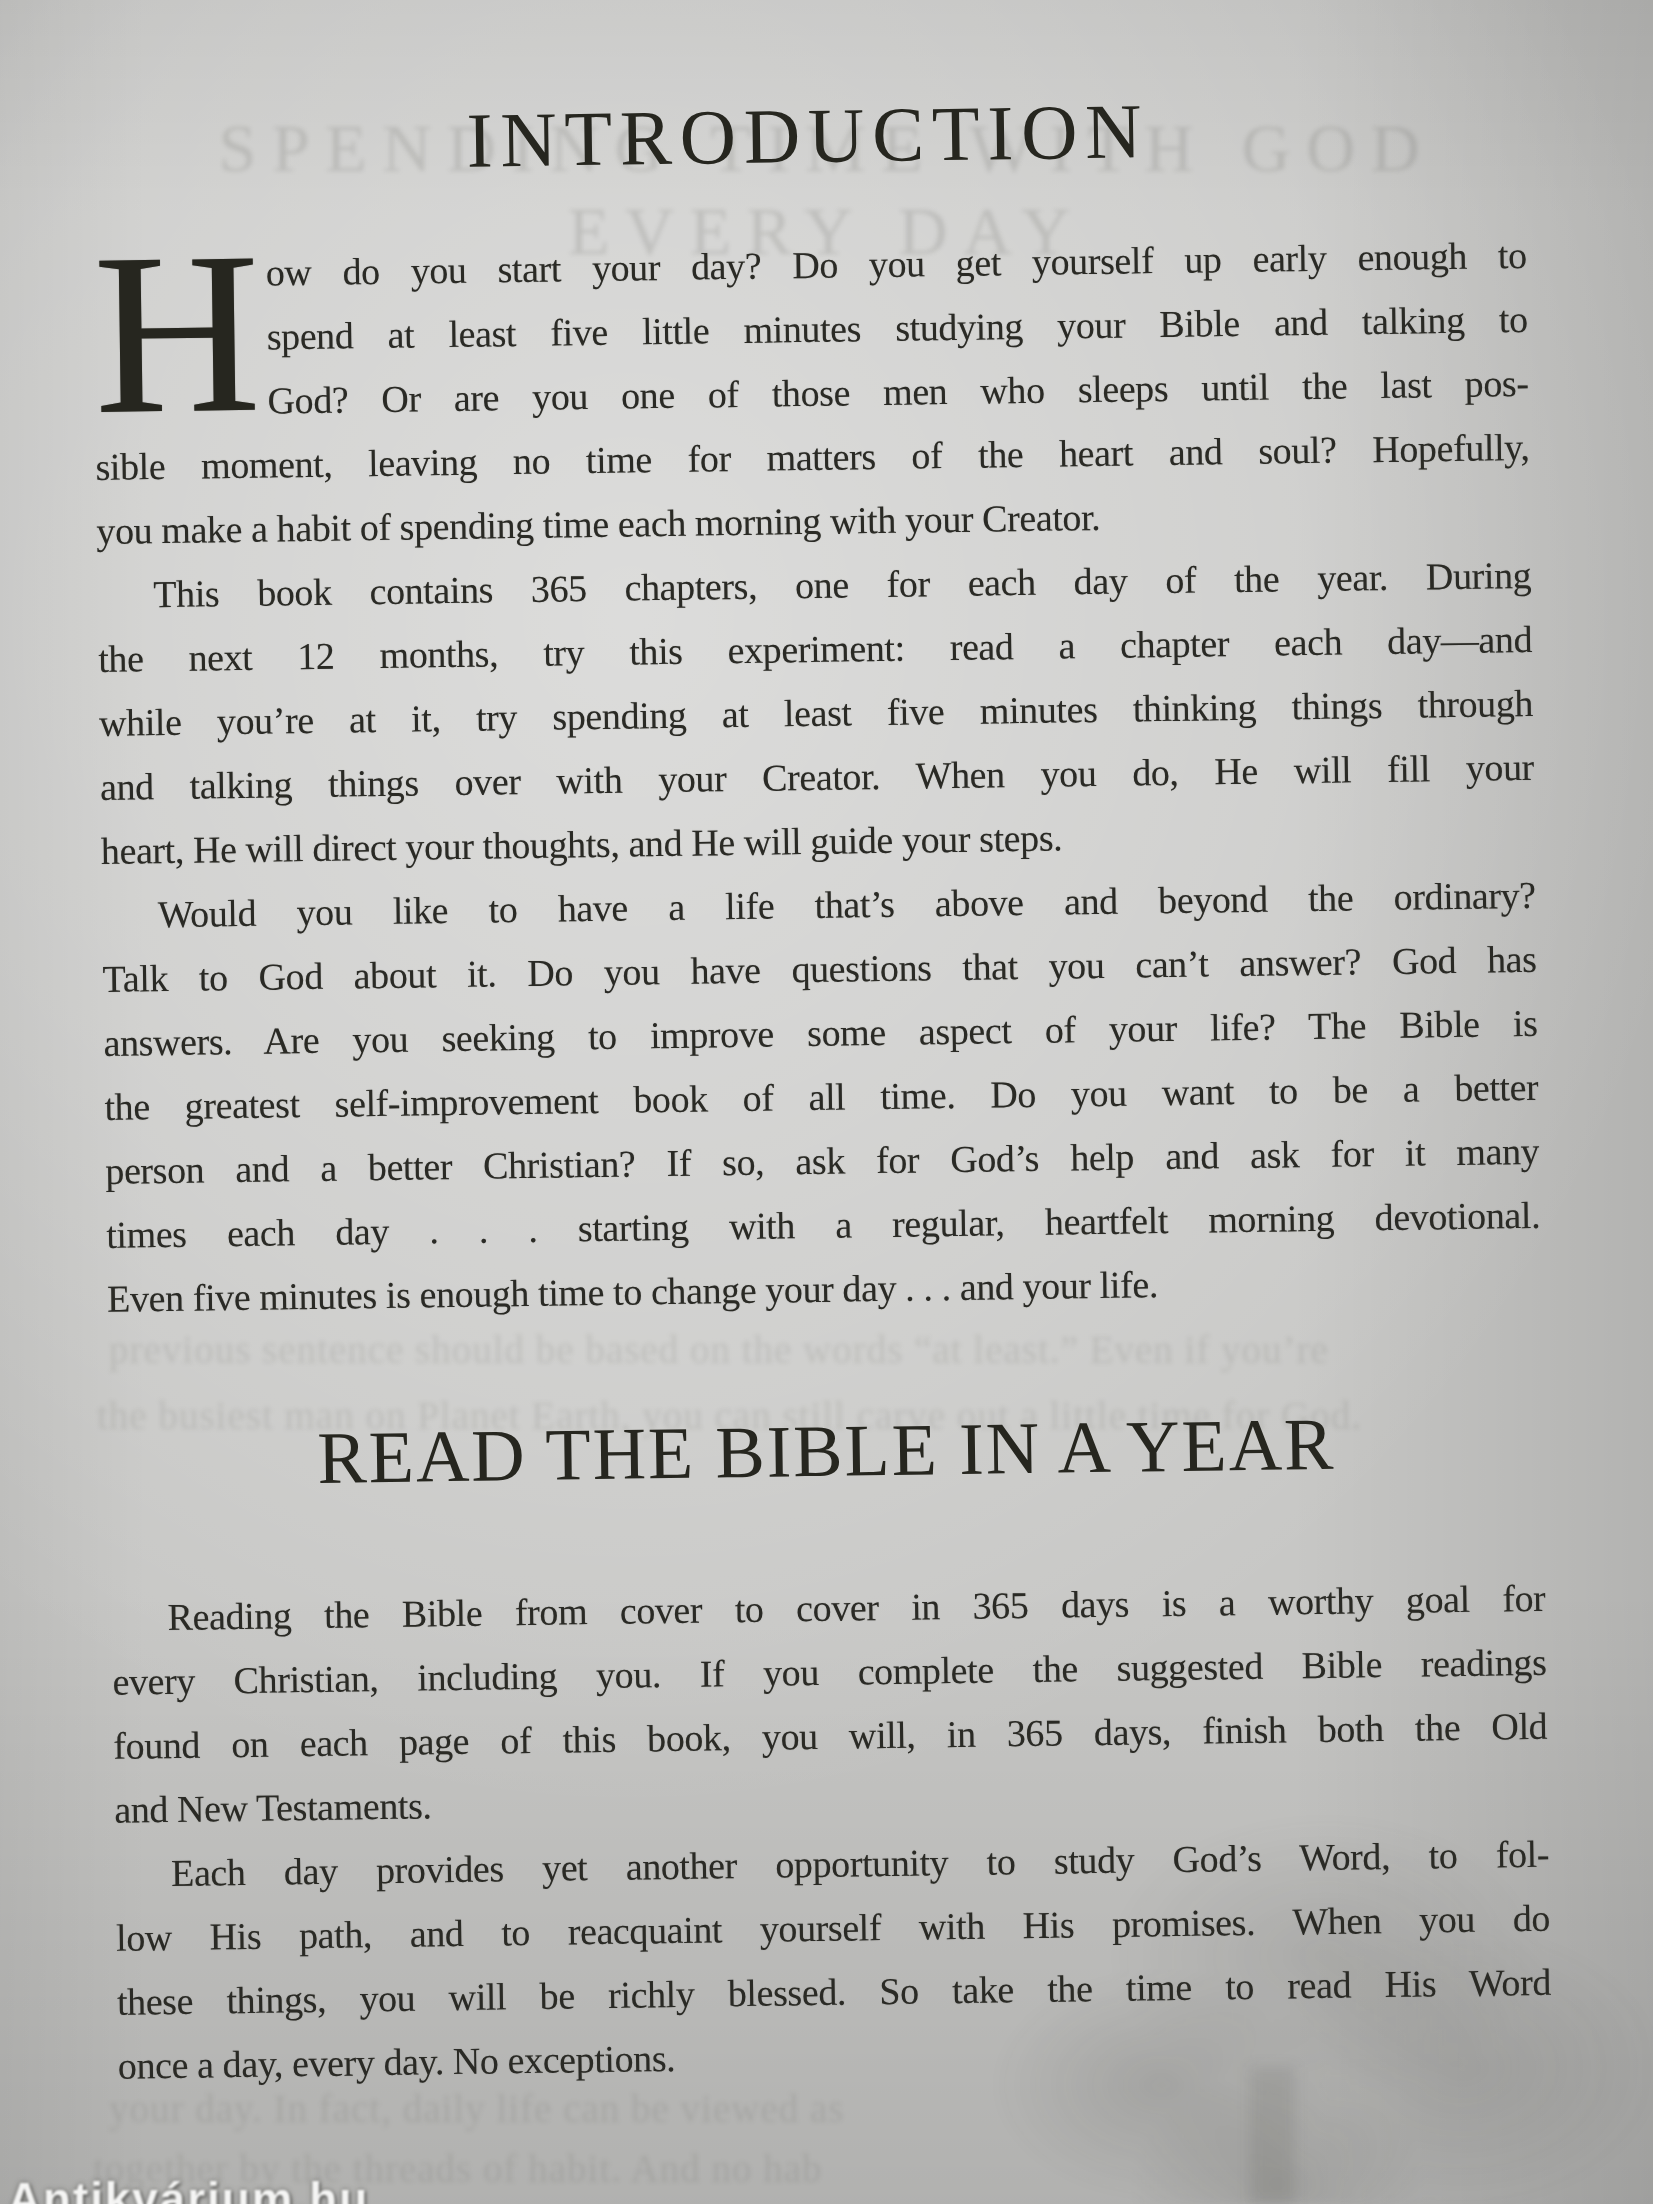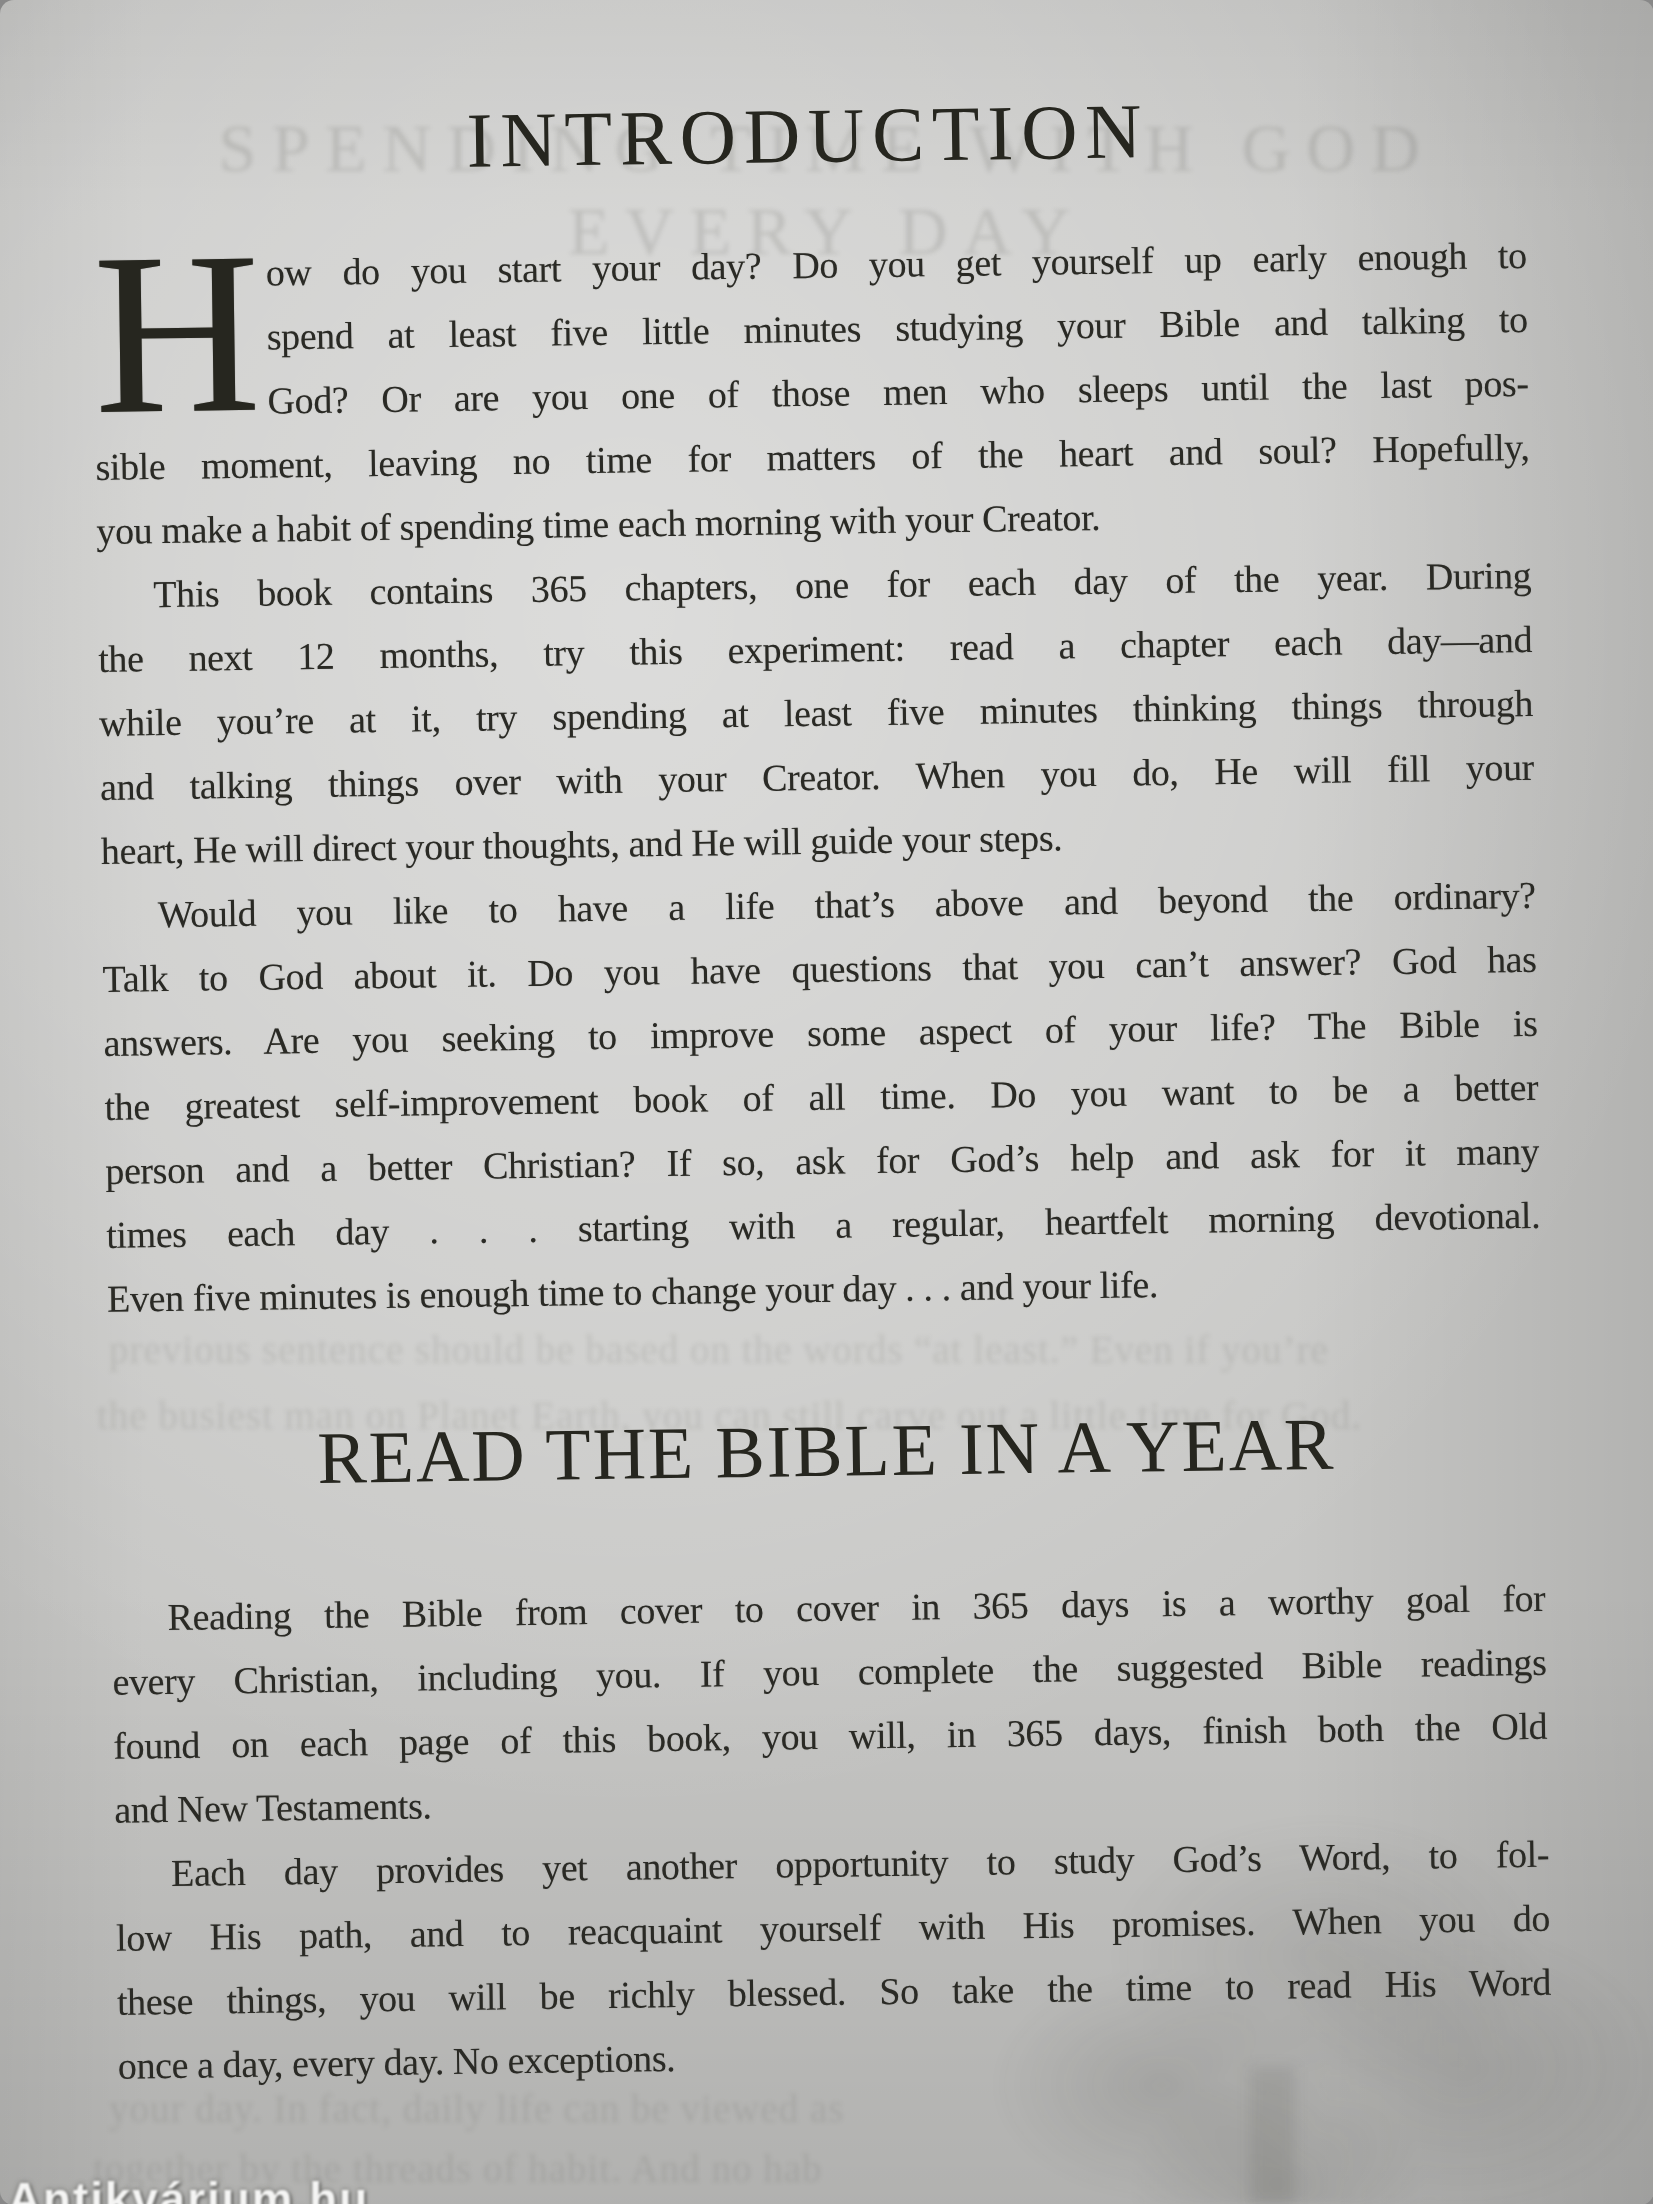--- a/index.html
+++ b/index.html
@@ -8,21 +8,20 @@
     width: 1654px;
     height: 2205px;
     overflow: hidden;
     background-color: #c7c7c5;
     background-image:
       radial-gradient(ellipse 1456px 1601px at 38% 28%, rgba(255,255,255,0.38) 0%, rgba(255,255,255,0.18) 45%, rgba(255,255,255,0) 75%),
       linear-gradient(90deg, rgba(0,0,0,0.05) 0%, rgba(0,0,0,0) 9%, rgba(0,0,0,0) 78%, rgba(0,0,0,0.10) 100%),
       linear-gradient(180deg, rgba(0,0,0,0.05) 0%, rgba(0,0,0,0) 10%, rgba(0,0,0,0) 72%, rgba(0,0,0,0.11) 100%);
     font-family: "Liberation Serif", "DejaVu Serif", serif;
     color: #2a2a25;
-    border-radius: 14px;
   }
 
   
   .ghost {
     position: absolute;
     color: rgba(78,78,72,0.16);
     filter: blur(1.9px);
     white-space: nowrap;
   }
   .ghost-title { left: 0; right: 0; text-align: center; font-size: 68px; letter-spacing: 15.5px; }

